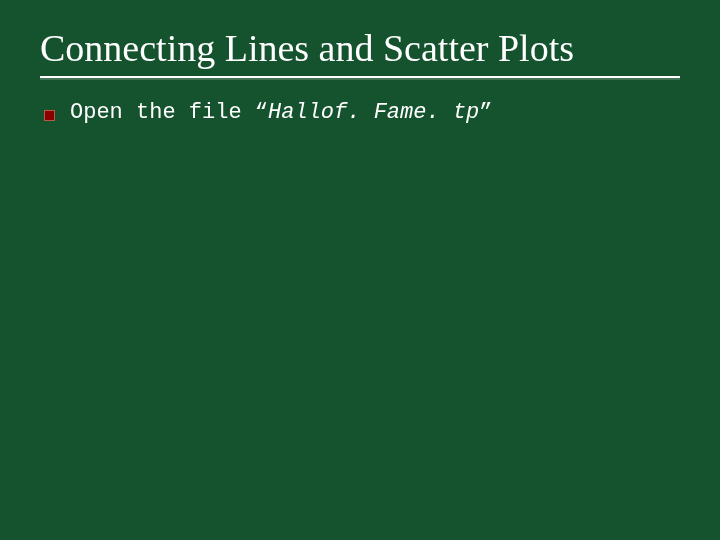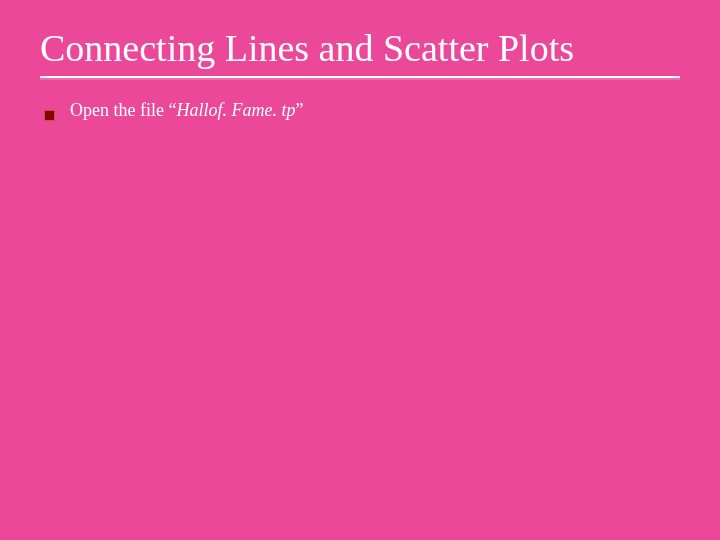--- a/index.html
+++ b/index.html
@@ -6,43 +6,43 @@
     margin: 0;
     padding: 0;
     width: 720px;
     height: 540px;
     background: #000;
     overflow: hidden;
   }
   .slide {
     width: 720px;
     height: 540px;
-    background: #ec4899;
+    background: #14532d;
     color: #fff;
     font-family: "Times New Roman", Times, serif;
     position: relative;
     box-sizing: border-box;
     padding: 28px 40px 28px 40px;
   }
   .title {
     font-size: 38px;
     font-weight: normal;
     color: #fff;
     margin: 0 0 6px 0;
     line-height: 1.1;
   }
   .title-rule {
     border: none;
     border-top: 2px solid #fff;
     margin: 6px 0 22px 0;
     box-shadow: 0 2px 0 rgba(255,255,255,0.2);
   }
   .body {
-    font-family: Liberation Serif, serif;
-    font-size: 18px;
+    font-family: Liberation Mono, monospace;
+    font-size: 22px;
     line-height: 1.22;
     color: #fff;
   }
   .bullet-list {
     list-style: none;
     margin: 0;
     padding: 0;
   }
   .bullet-item {
     position: relative;

